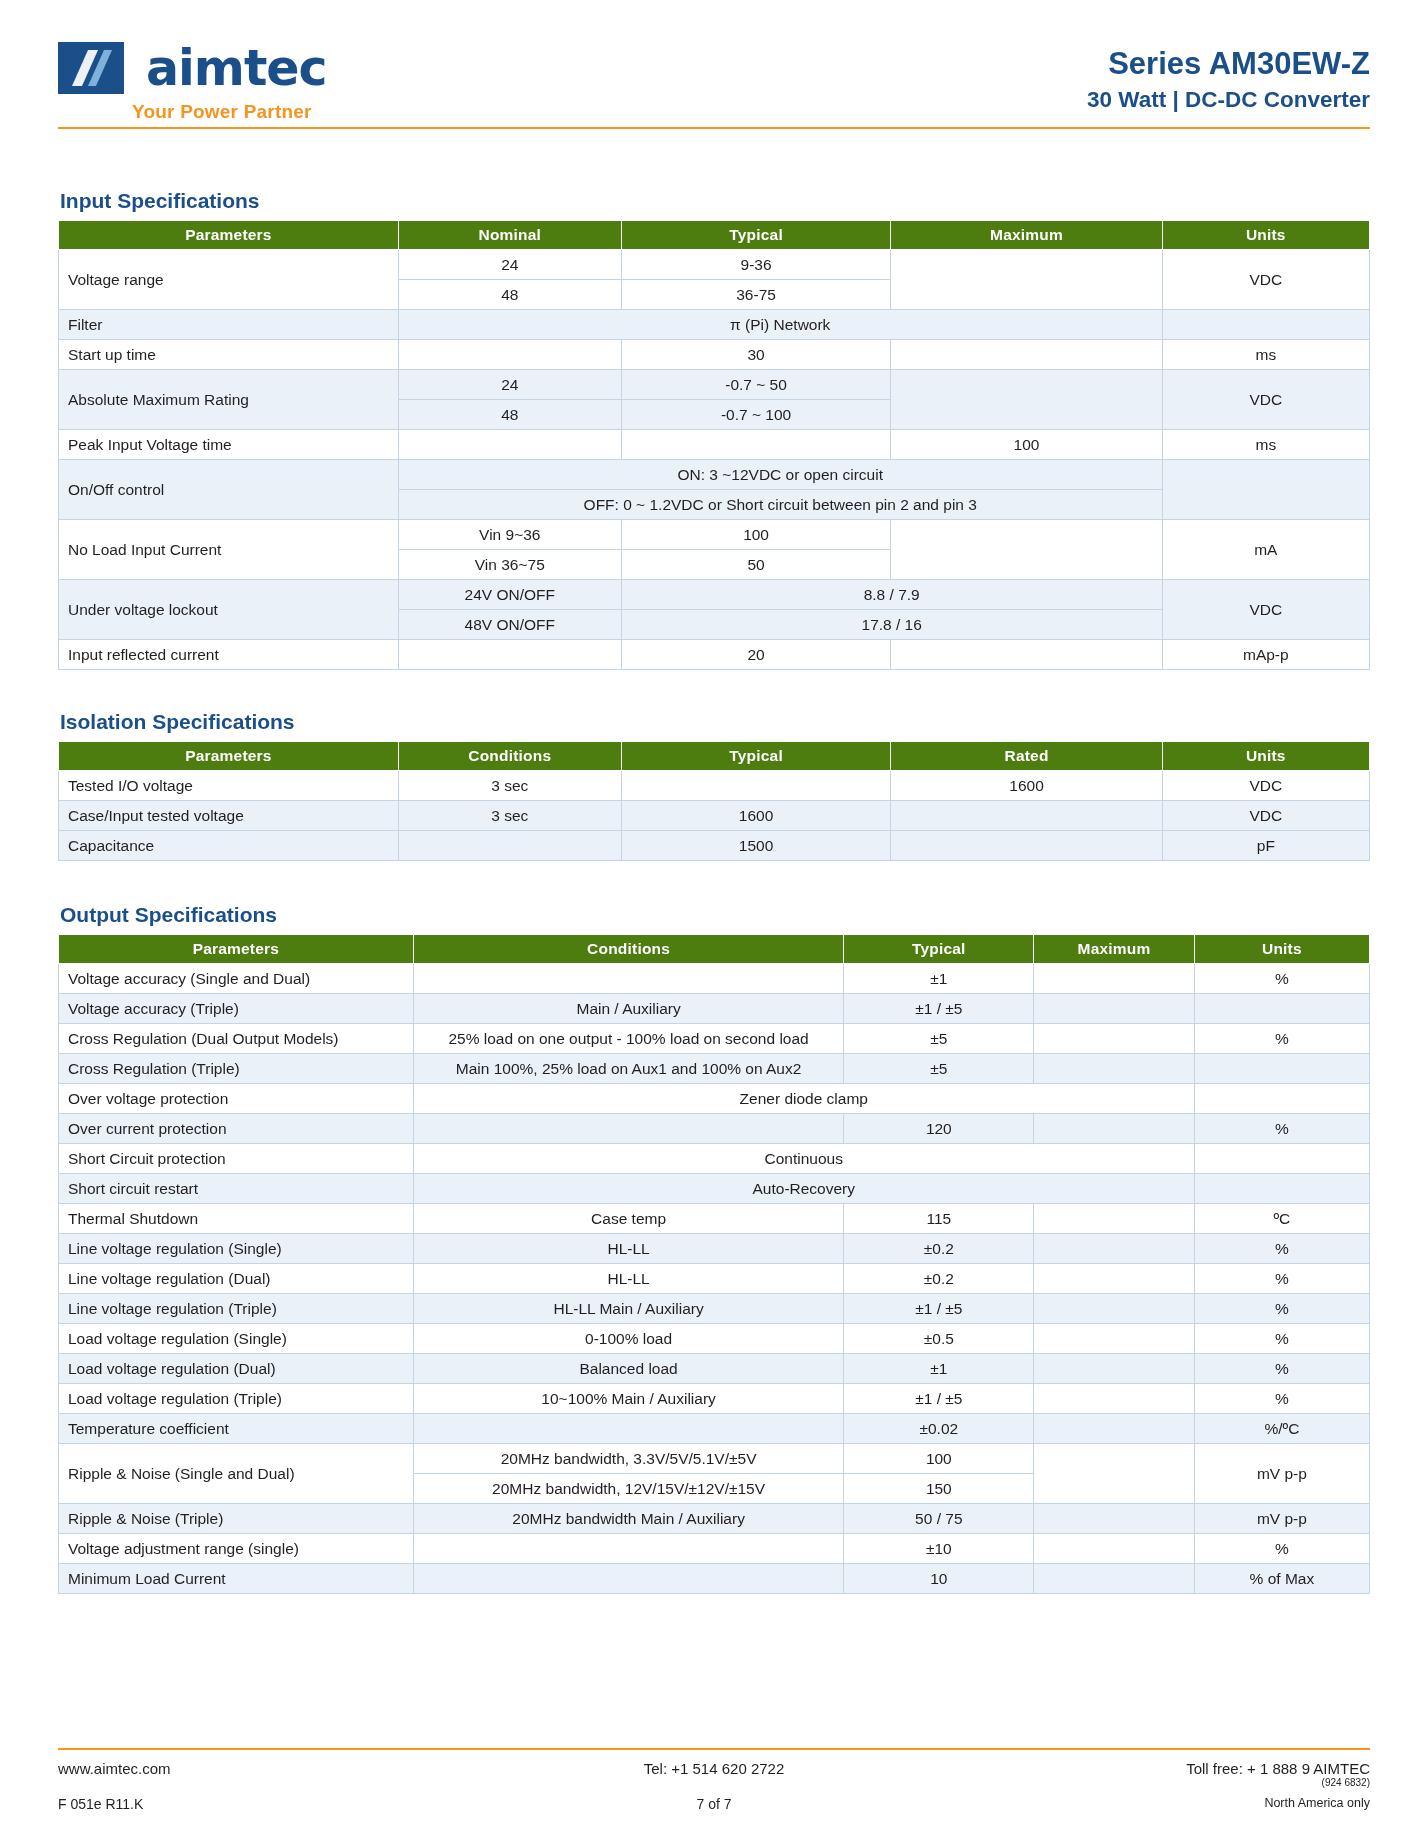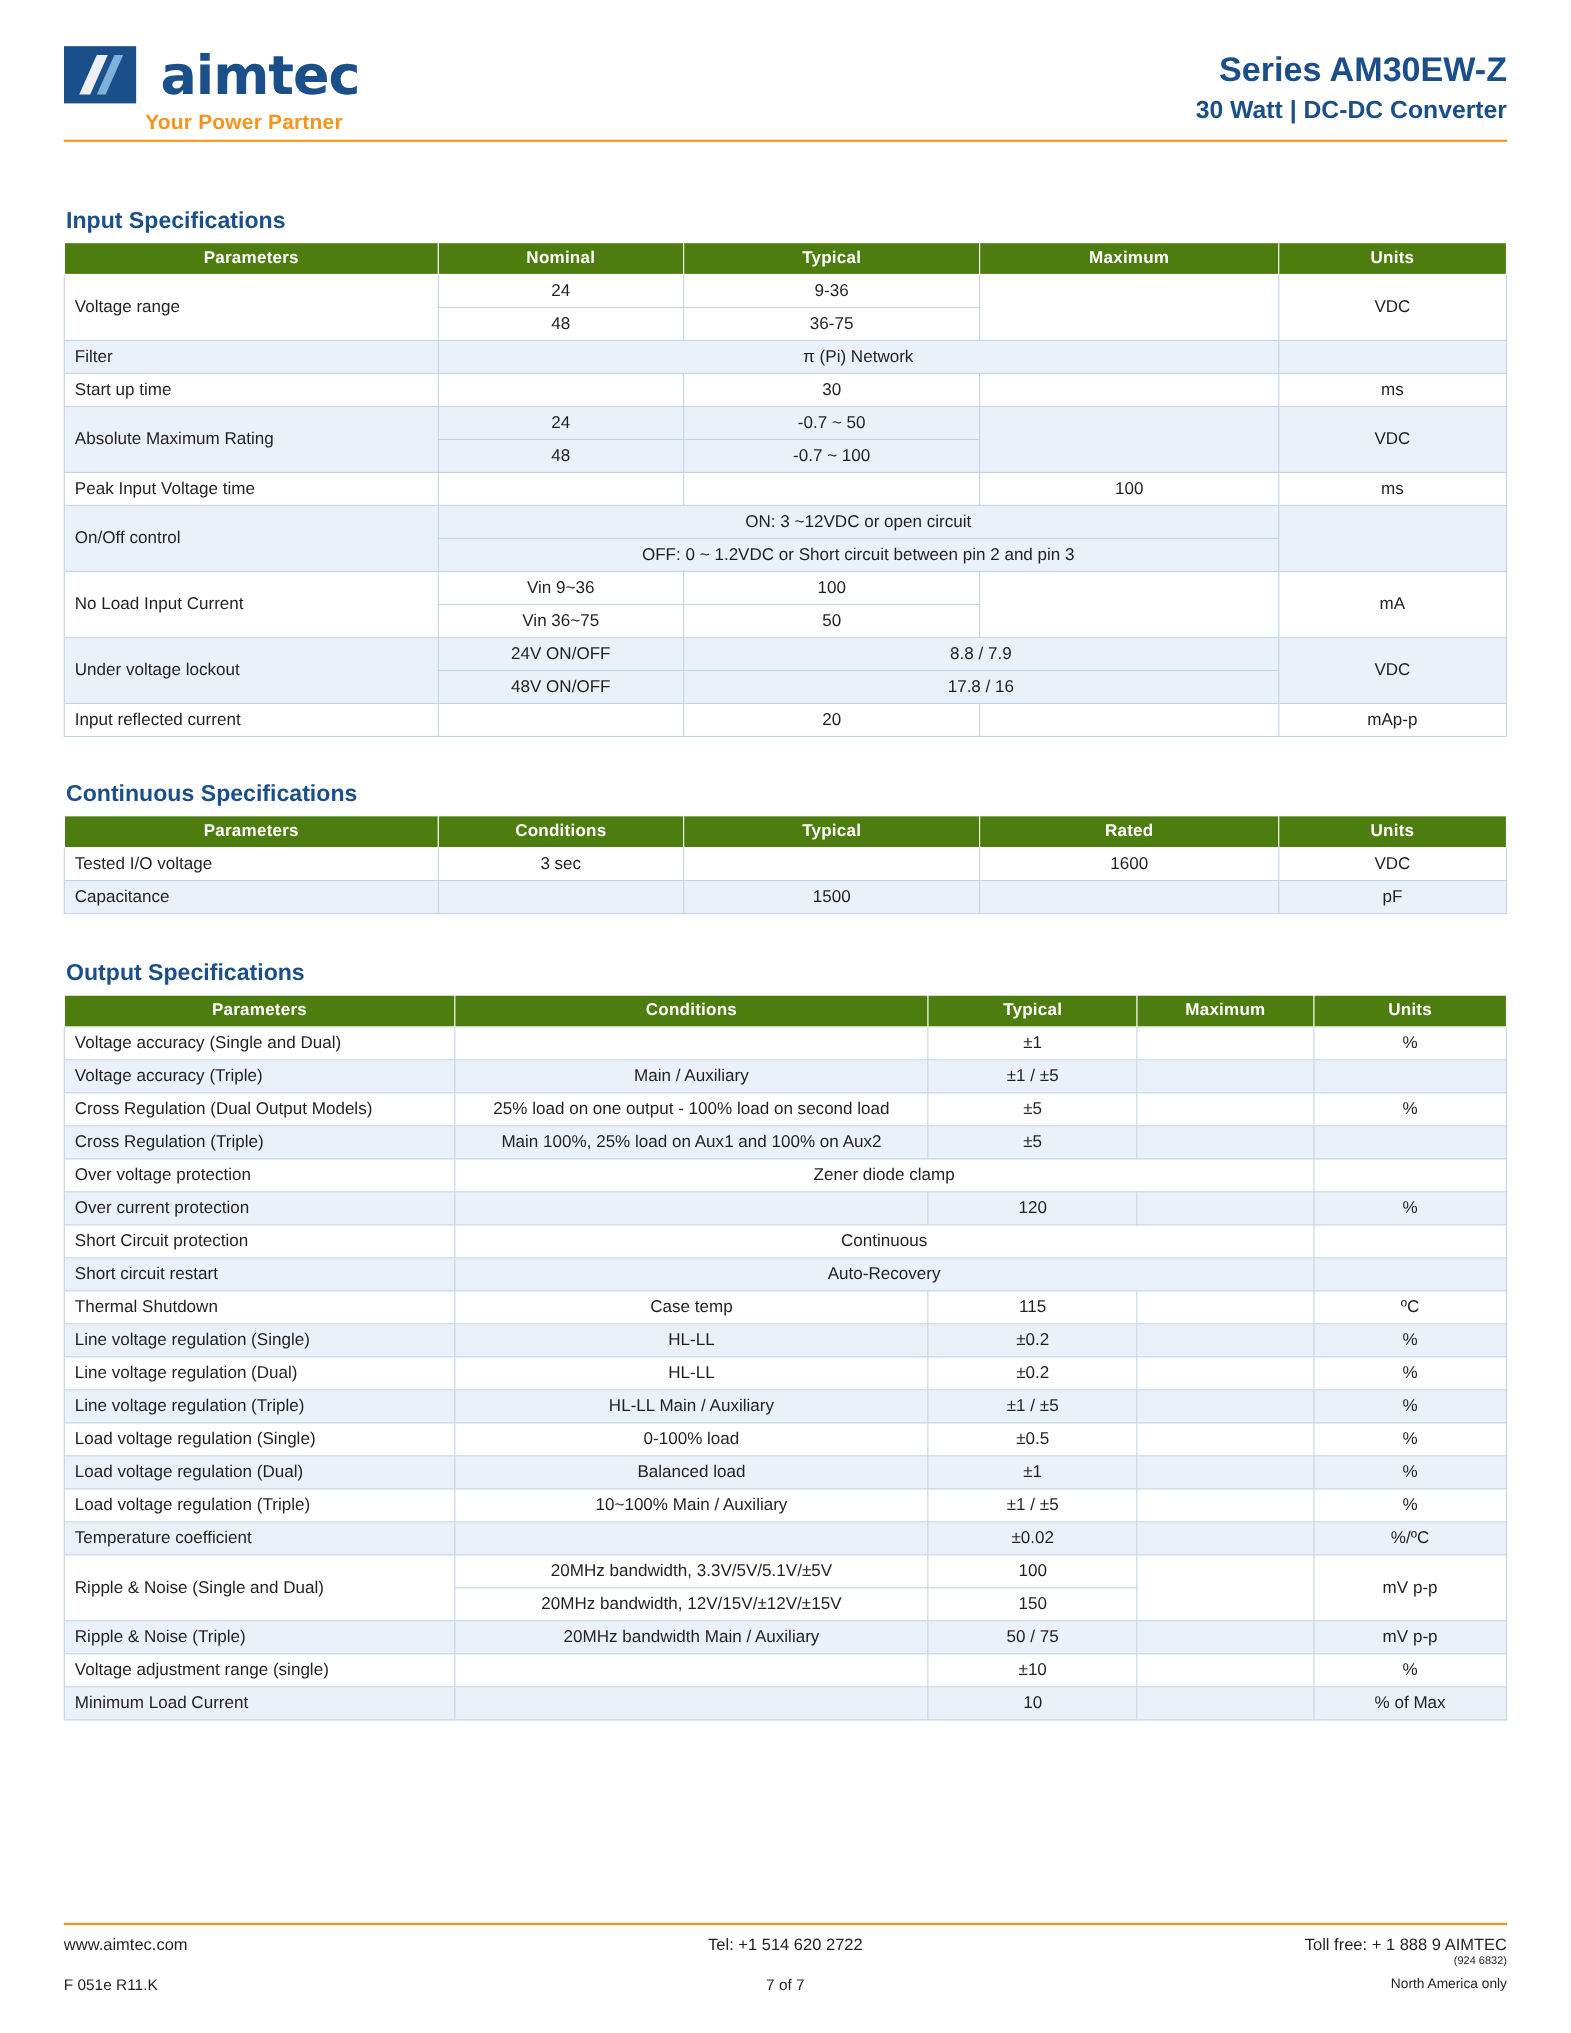--- a/index.html
+++ b/index.html
@@ -288,21 +288,21 @@
           <td></td>
           <td>20</td>
           <td></td>
           <td>mAp-p</td>
         </tr>
       </tbody>
     </table>
   </div>
 
   <div class="sec-iso">
-    <div class="section-title">Continuous Specifications</div>
+    <div class="section-title">Isolation Specifications</div>
     <table class="spec">
       <colgroup>
         <col style="width:21.8%">
           <col style="width:14.3%">
           <col style="width:17.3%">
           <col style="width:17.4%">
           <col style="width:13.3%">
       </colgroup>
       <thead>
         <tr>
@@ -312,20 +312,27 @@
           <th>Rated</th>
           <th>Units</th>
         </tr>
       </thead>
       <tbody>
         <tr class="plain">
           <td class="left">Tested I/O voltage</td>
           <td>3 sec</td>
           <td></td>
           <td>1600</td>
+          <td>VDC</td>
+        </tr>
+        <tr class="alt">
+          <td class="left">Case/Input tested voltage</td>
+          <td>3 sec</td>
+          <td>1600</td>
+          <td></td>
           <td>VDC</td>
         </tr>
         <tr class="alt">
           <td class="left">Capacitance</td>
           <td></td>
           <td>1500</td>
           <td></td>
           <td>pF</td>
         </tr>
       </tbody>

